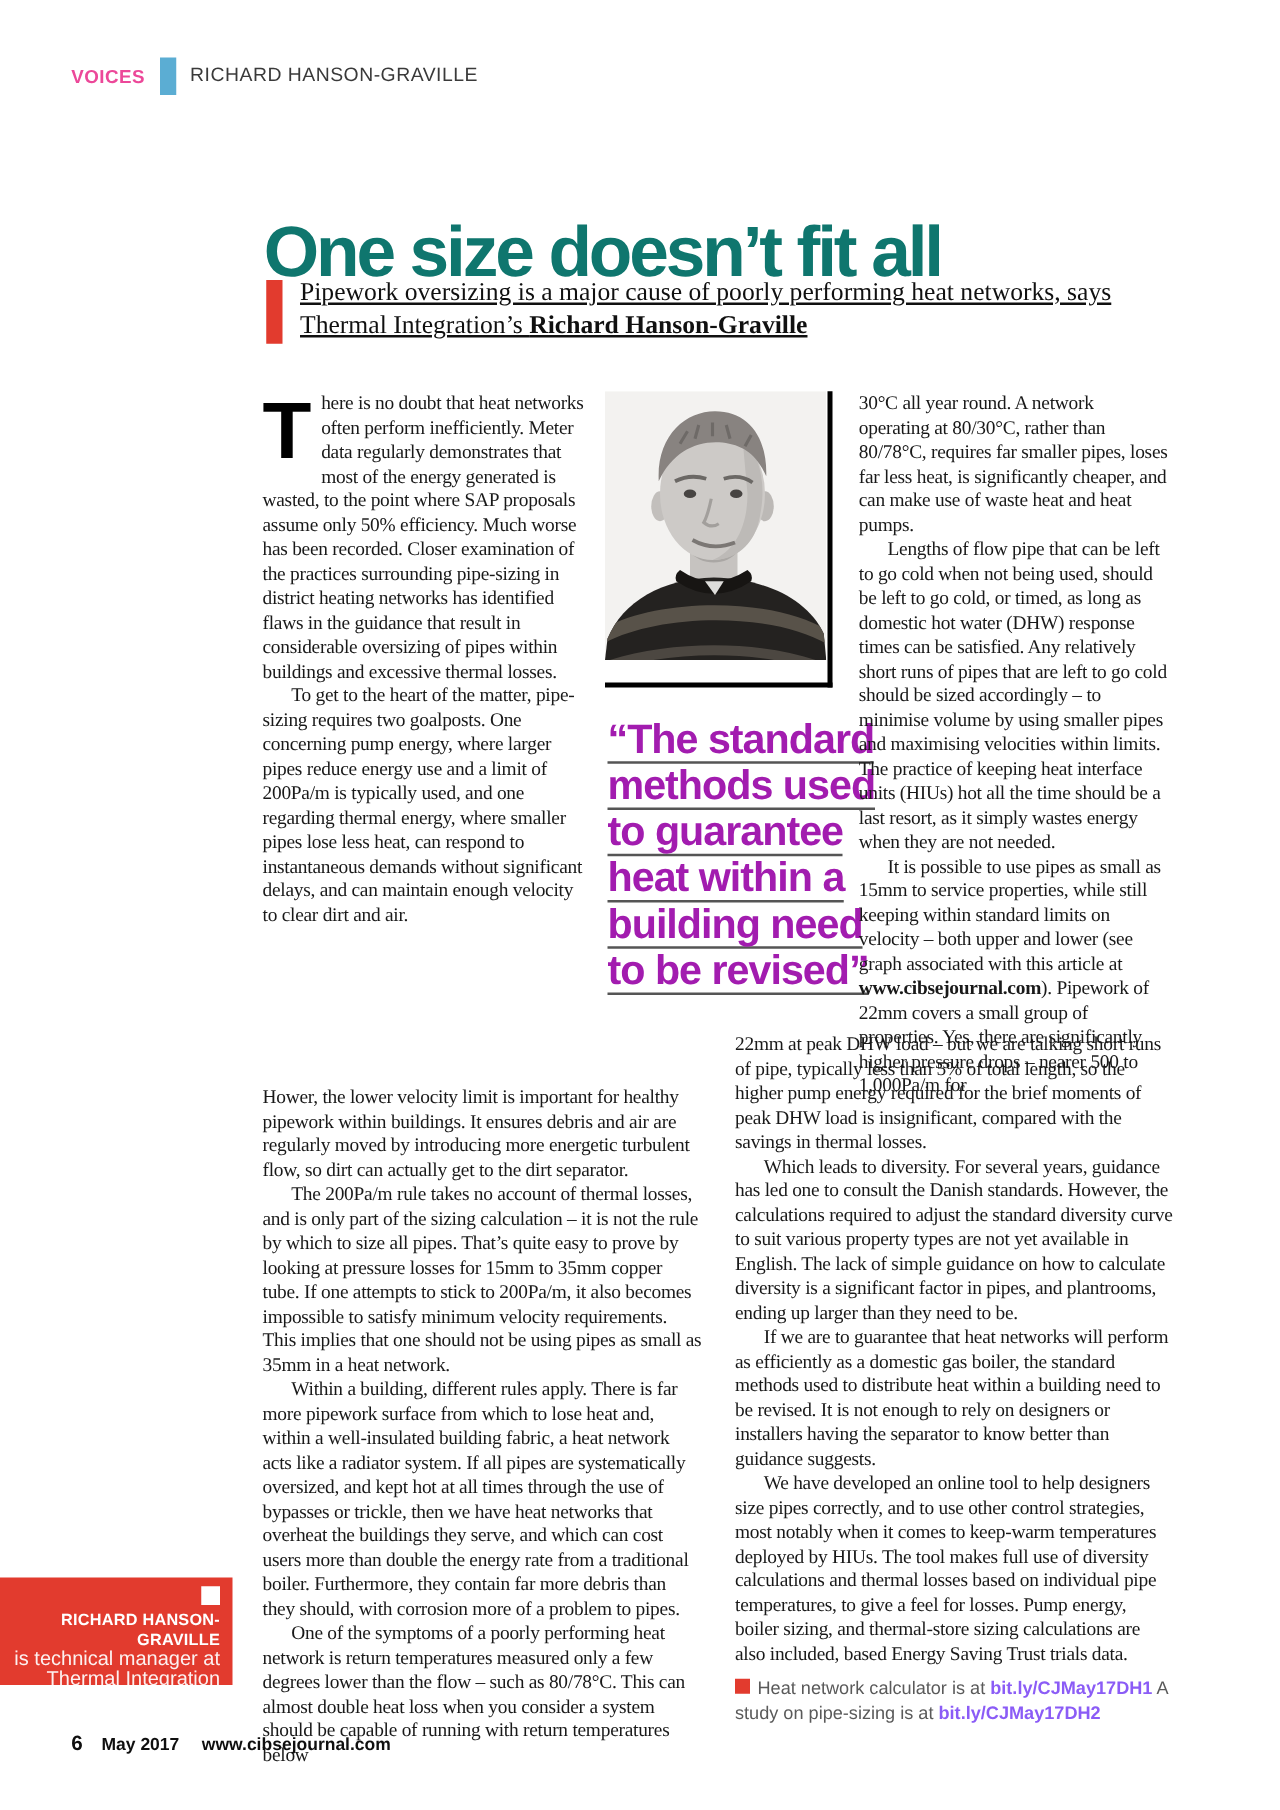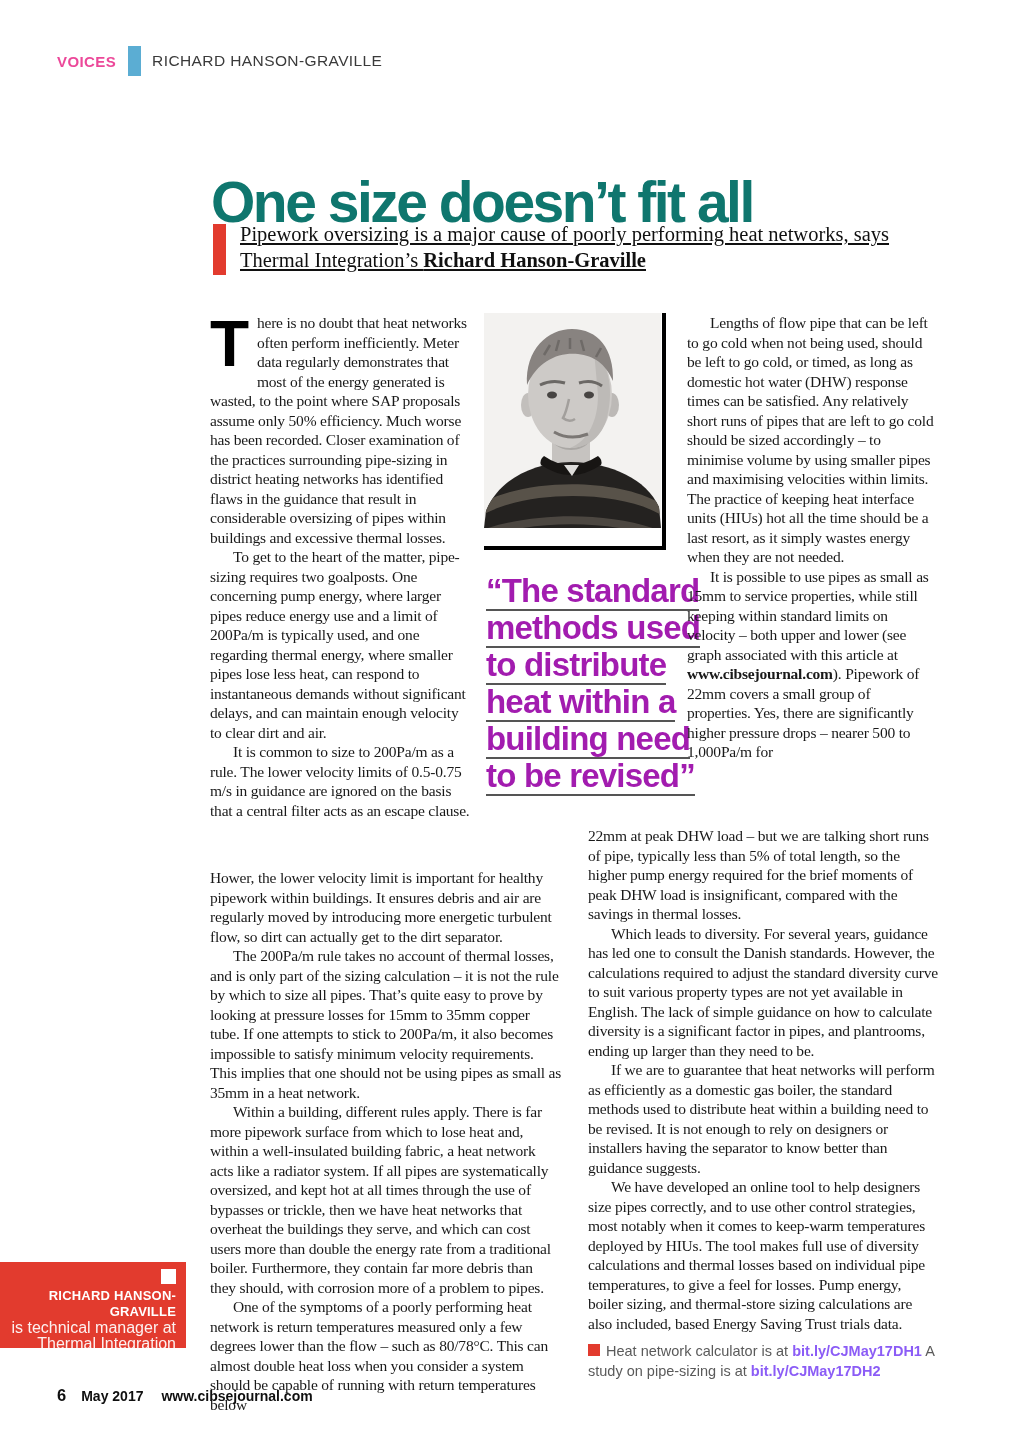--- a/index.html
+++ b/index.html
@@ -79,21 +79,20 @@
   <h1 class="abs title">One size doesn’t fit all</h1>
 
   <div class="abs standfirst">
     <div class="sfbar"></div>
     <p class="sftext"><span>Pipework oversizing is a major cause of poorly performing heat networks, says Thermal Integration’s </span><strong>Richard Hanson-Graville</strong></p>
   </div>
 
   <div class="abs bodycol col1">
     <p><span class="dropcap">T</span><span>here is no doubt that heat networks often perform inefficiently. Meter data regularly demonstrates that most of the energy generated is wasted, to the point where SAP proposals assume only 50% efficiency. Much worse has been recorded. Closer examination of the practices surrounding pipe-sizing in district heating networks has identified flaws in the guidance that result in considerable oversizing of pipes within buildings and excessive thermal losses.</span></p>
     <p class="ind">To get to the heart of the matter, pipe-sizing requires two goalposts. One concerning pump energy, where larger pipes reduce energy use and a limit of 200Pa/m is typically used, and one regarding thermal energy, where smaller pipes lose less heat, can respond to instantaneous demands without significant delays, and can maintain enough velocity to clear dirt and air.</p>
-    <p class="ind">It is common to size to 200Pa/m as a rule. The lower velocity limits of 0.5-0.75 m/s in guidance are ignored on the basis that a central filter acts as an escape clause.</p>
   </div>
 
   <div class="abs photo-frame">
     <svg class="portrait" viewBox="0 0 177 215" aria-hidden="true">
       <defs>
         <clipPath id="sweaterClip">
           <path d="M0,215 L2,198 C14,168 46,150 87,149 C128,150 162,166 175,194 L177,215 Z"></path>
         </clipPath>
       </defs>
       <rect width="177" height="215" fill="#f3f2f0"></rect>
@@ -128,27 +127,28 @@
 
       <path d="M60,143 q26,18 54,0 q5,4 3,9 q-30,20 -60,0 q-2,-5 3,-9 Z" fill="#171513"></path>
 
       <path d="M80,152 h15 l-7,11 Z" fill="#dedddb"></path>
     </svg>
   </div>
 
   <div class="abs pullquote">
     <span class="pq-line">“The standard</span>
     <span class="pq-line">methods used</span>
-    <span class="pq-line">to distribute</span>
+    <span class="pq-line">to guarantee</span>
     <span class="pq-line">heat within a</span>
     <span class="pq-line">building need</span>
     <span class="pq-line">to be revised”</span>
   </div>
 
   <div class="abs bodycol col3">
+    <p>30°C all year round. A network operating at 80/30°C, rather than 80/78°C, requires far smaller pipes, loses far less heat, is significantly cheaper, and can make use of waste heat and heat pumps.</p>
     <p class="ind">Lengths of flow pipe that can be left to go cold when not being used, should be left to go cold, or timed, as long as domestic hot water (DHW) response times can be satisfied. Any relatively short runs of pipes that are left to go cold should be sized accordingly – to minimise volume by using smaller pipes and maximising velocities within limits. The practice of keeping heat interface units (HIUs) hot all the time should be a last resort, as it simply wastes energy when they are not needed.</p>
     <p class="ind"><span>It is possible to use pipes as small as 15mm to service properties, while still keeping within standard limits on velocity – both upper and lower (see graph associated with this article at </span><span class="seriflink">www.cibsejournal.com</span><span>). Pipework of 22mm covers a small group of properties. Yes, there are significantly higher pressure drops – nearer 500 to 1,000Pa/m for</span></p>
   </div>
 
   <div class="abs bodycol leftwide">
     <p>Hower, the lower velocity limit is important for healthy pipework within buildings. It ensures debris and air are regularly moved by introducing more energetic turbulent flow, so dirt can actually get to the dirt separator.</p>
     <p class="ind">The 200Pa/m rule takes no account of thermal losses, and is only part of the sizing calculation – it is not the rule by which to size all pipes. That’s quite easy to prove by looking at pressure losses for 15mm to 35mm copper tube. If one attempts to stick to 200Pa/m, it also becomes impossible to satisfy minimum velocity requirements. This implies that one should not be using pipes as small as 35mm in a heat network.</p>
     <p class="ind">Within a building, different rules apply. There is far more pipework surface from which to lose heat and, within a well-insulated building fabric, a heat network acts like a radiator system. If all pipes are systematically oversized, and kept hot at all times through the use of bypasses or trickle, then we have heat networks that overheat the buildings they serve, and which can cost users more than double the energy rate from a traditional boiler. Furthermore, they contain far more debris than they should, with corrosion more of a problem to pipes.</p>
     <p class="ind">One of the symptoms of a poorly performing heat network is return temperatures measured only a few degrees lower than the flow – such as 80/78°C. This can almost double heat loss when you consider a system should be capable of running with return temperatures below</p>
   </div>

